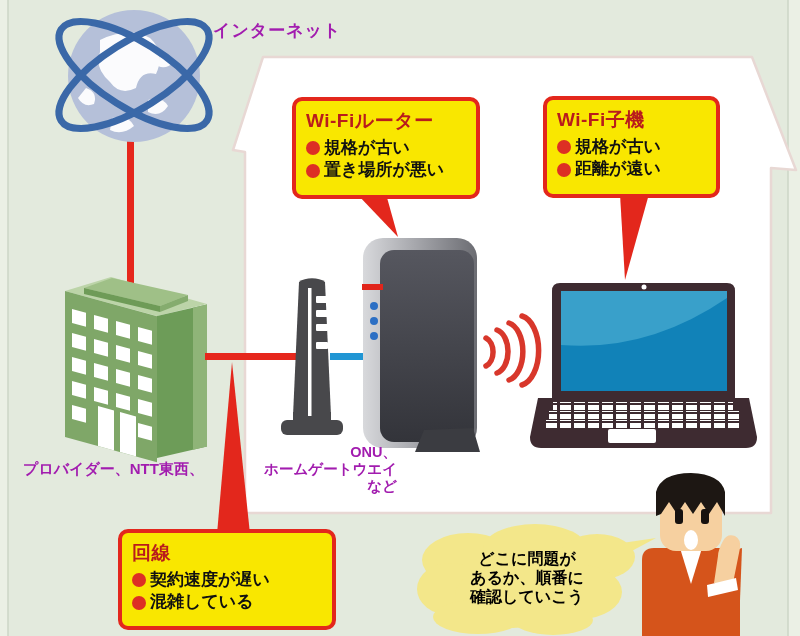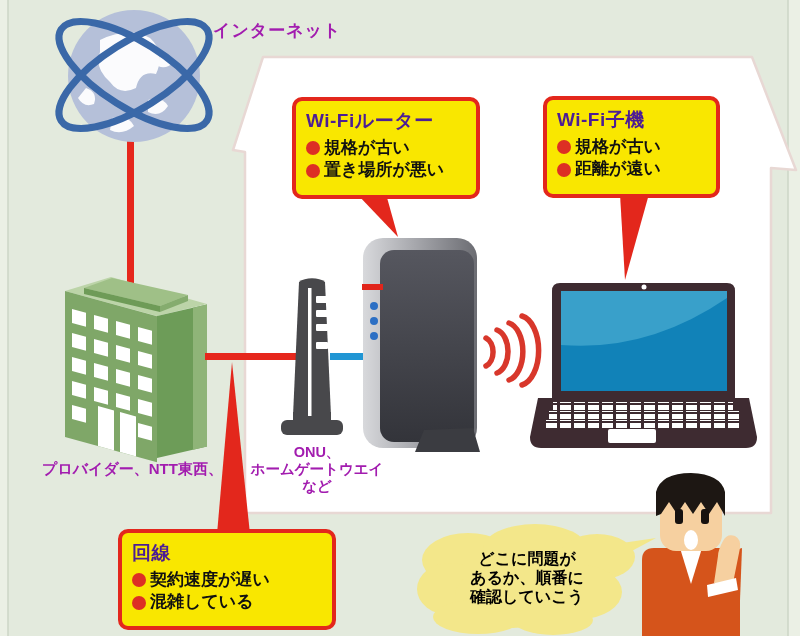--- a/index.html
+++ b/index.html
@@ -16,30 +16,30 @@
   .ring{fill:none;stroke:var(--globe-ring-blue,#3a68a8);stroke-width:7;}
   .bld-front{fill:var(--building-green,#7fa768);}
   .screen{fill:var(--screen-blue,#1182b8);}
   .shirt{fill:var(--shirt-orange,#d5541b);}
   .bubble-blob{fill:var(--bubble-fill,#f3e78a);}
   .wave{fill:none;stroke:#d8372b;stroke-width:5.5;stroke-linecap:round;}
 
   .overlay{position:absolute;color:#141414;}
   .label{font-weight:bold;color:#a21caf;}
   .label-internet{left:213px;top:19px;font-size:17px;letter-spacing:1px;}
-  .label-provider{left:20px;top:458px;width:225px;text-align:center;font-size:15px;line-height:1.4;}
-  .label-onu{left:237px;top:444px;width:160px;text-align:center;font-size:14.5px;line-height:1.18;}
+  .label-provider{left:1px;top:458px;width:225px;text-align:center;font-size:15px;line-height:1.4;}
+  .label-onu{left:237px;top:444px;width:160px;text-align:right;font-size:14.5px;line-height:1.18;}
 
   .callout{
     position:absolute;box-sizing:border-box;
     background:var(--callout-fill,#f9e700);
     border:4px solid var(--callout-border,#e3271c);
     border-radius:10px;padding:5px 10px 6px;
   }
-  .callout-title{font-size:19px;font-weight:bold;color:#4c1d95;letter-spacing:.5px;margin:2px 0 3px;}
+  .callout-title{font-size:19px;font-weight:bold;color:#b91c1c;letter-spacing:.5px;margin:2px 0 3px;}
   .callout-item{display:flex;align-items:center;gap:4px;font-size:17px;font-weight:bold;color:#111;line-height:1.32;}
   .dot{width:14px;height:14px;border-radius:50%;background:var(--bullet-red,#dd2f24);flex:none;}
   .co-router{left:292px;top:97px;width:188px;height:102px;}
   .co-client{left:543px;top:96px;width:177px;height:102px;}
   .co-line{left:118px;top:529px;width:218px;height:101px;}
 
   .bubble-text{
     left:428px;top:549px;width:198px;text-align:center;
     font-size:16px;font-weight:bold;color:#000000;line-height:1.2;
   }

